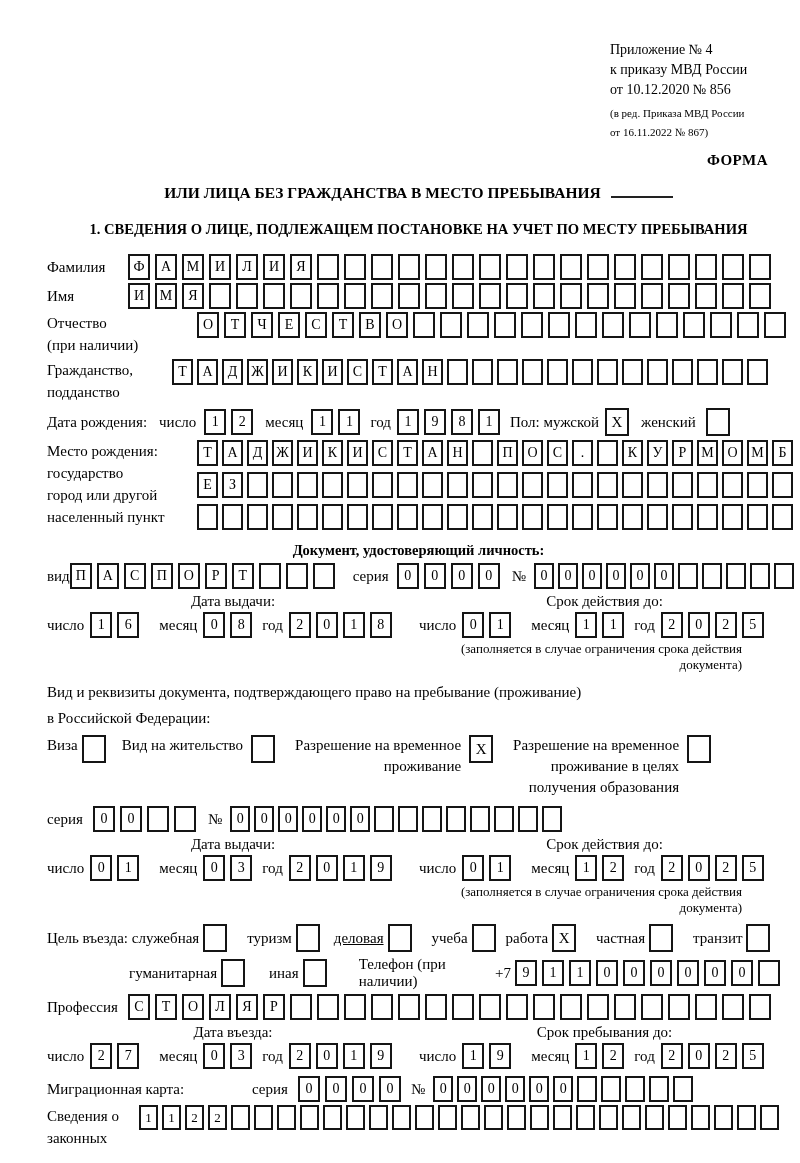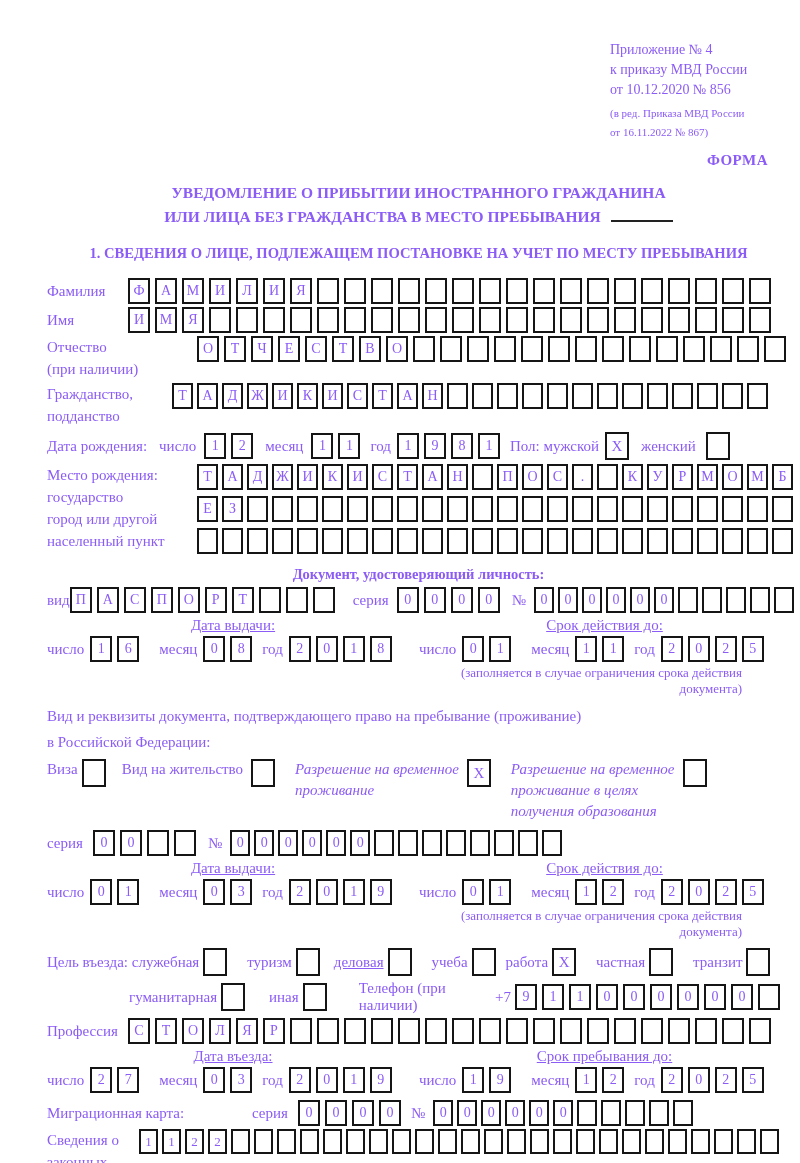--- a/index.html
+++ b/index.html
@@ -1,18 +1,18 @@
 <!DOCTYPE html>
 <html><head>
 <meta charset="utf-8">
 <style>
   * { margin:0; padding:0; box-sizing:border-box; }
   html,body { background:#ffffff; }
   .page {
-    width:800px; height:1163px; background:#fff; color:#8b5cf6;
+    width:800px; height:1163px; background:#fff; color:#000000;
     font-family:"Liberation Serif", serif; font-size:15px;
     padding:40px 10px 0 47px; position:relative; overflow:hidden;
   }
   .topblock { margin-left:auto; width:180px; font-size:14px; line-height:20px; }
   .topblock .edition { font-size:11px; margin-top:4px; line-height:19px; }
   .forma { text-align:right; font-weight:bold; margin-top:10px; padding-right:22px; font-size:15px; letter-spacing:.5px; }
   .title { text-align:center; font-weight:bold; font-size:15.5px; line-height:24px; margin-top:12px; }
   .uline { display:inline-block; width:62px; border-bottom:2px solid #222; height:14px; margin-left:10px; }
   .section1 { text-align:center; font-weight:bold; font-size:14.6px; margin-top:16px; margin-bottom:16px; }
 
@@ -29,30 +29,30 @@
   .cells.sm { gap:4px; } .cells.sm .cell { width:20px; }
   .cells.xs { gap:4px; } .cells.xs .cell { width:19px; height:25px; font-size:13px; }
   .cells.one .cell { width:24px; height:28px; font-size:15px; } .ml16 { margin-left:16px; } .ml20 { margin-left:20px; }
 
   .bp-rows .cells { margin-bottom:6px; display:flex; }
   .center-bold { text-align:center; font-weight:bold; font-size:14.5px; margin:6px 0 4px; }
 
   .datecols { display:flex; margin:4px 0 0; }
   .datecols .col-left { width:372px; }
   .datecols .col-right { flex:1; }
-  .datelabel { text-align:center; margin-bottom:2px;text-decoration:underline; }
+  .datelabel { text-align:center; margin-bottom:2px; }
   .dateline { display:flex; align-items:center; }
   .dateline .t { margin:0 6px 0 0; } .dateline .cells { margin-right:10px; }
   .note { font-size:13px; text-align:right; margin-top:3px; padding-right:48px; }
 
   .intro { line-height:26px; margin-top:6px; }
   .permits { display:flex; align-items:flex-start; margin:4px 0 8px; }
   .permit { display:flex; align-items:flex-start; }
   .plabel { line-height:21px; margin-right:8px; }
-  .plabel.c { text-align:left;font-style:italic; }
+  .plabel.c { text-align:right; }
 
   .goal { display:flex; align-items:center; margin-bottom:4px; }
   .goal .t { margin-right:4px; } .goal .cells { margin-right:10px; }
 
   .reps { display:flex; align-items:flex-start; margin-top:3px; }
   .reps .lblcol { width:92px; line-height:22.4px; flex:none; }
   .reps .cellcol .cells { display:flex; margin-bottom:7px; }
 </style>
 </head>
 <body>
@@ -65,21 +65,20 @@
     <div>от 10.12.2020 № 856</div>
     <div class="edition">
       <div>(в ред. Приказа МВД России</div>
       <div>от 16.11.2022 № 867)</div>
     </div>
   </div>
 
   <div class="forma">ФОРМА</div>
 
   <div class="title">
-    <div>УВЕДОМЛЕНИЕ О ПРИБЫТИИ ИНОСТРАННОГО ГРАЖДАНИНА</div>
     <div><span>ИЛИ ЛИЦА БЕЗ ГРАЖДАНСТВА В МЕСТО ПРЕБЫВАНИЯ</span><span class="uline"></span></div>
   </div>
 
   <div class="section1">1. СВЕДЕНИЯ О ЛИЦЕ, ПОДЛЕЖАЩЕМ ПОСТАНОВКЕ НА УЧЕТ ПО МЕСТУ ПРЕБЫВАНИЯ</div>
 
   <div class="row">
     <span class="lbl w81">Фамилия</span>
     <span class="cells">
         <span class="cell">Ф</span>
         <span class="cell">А</span>

